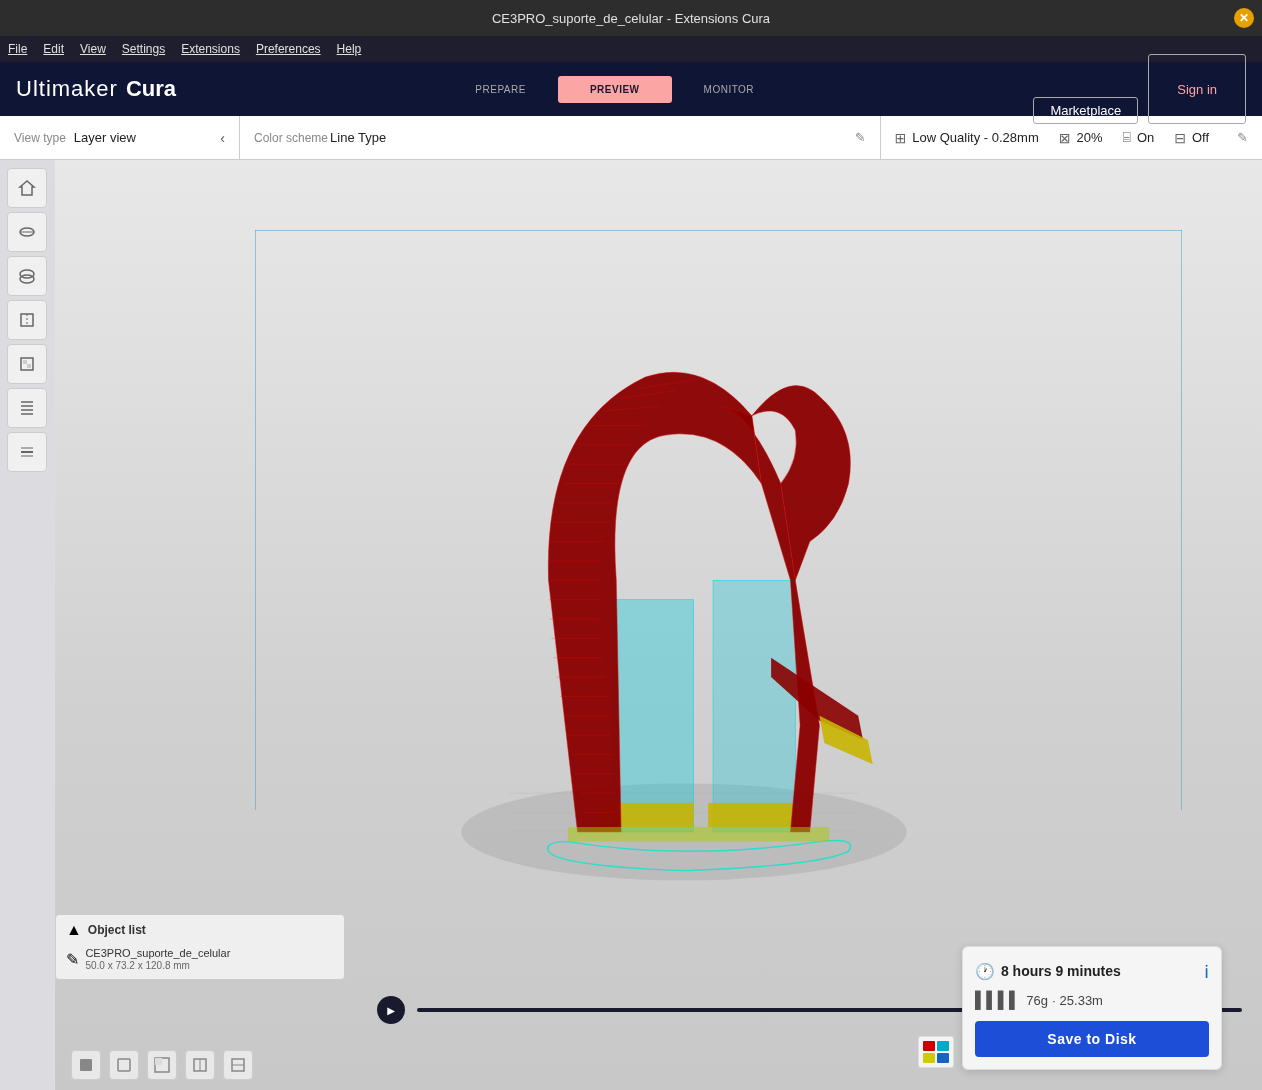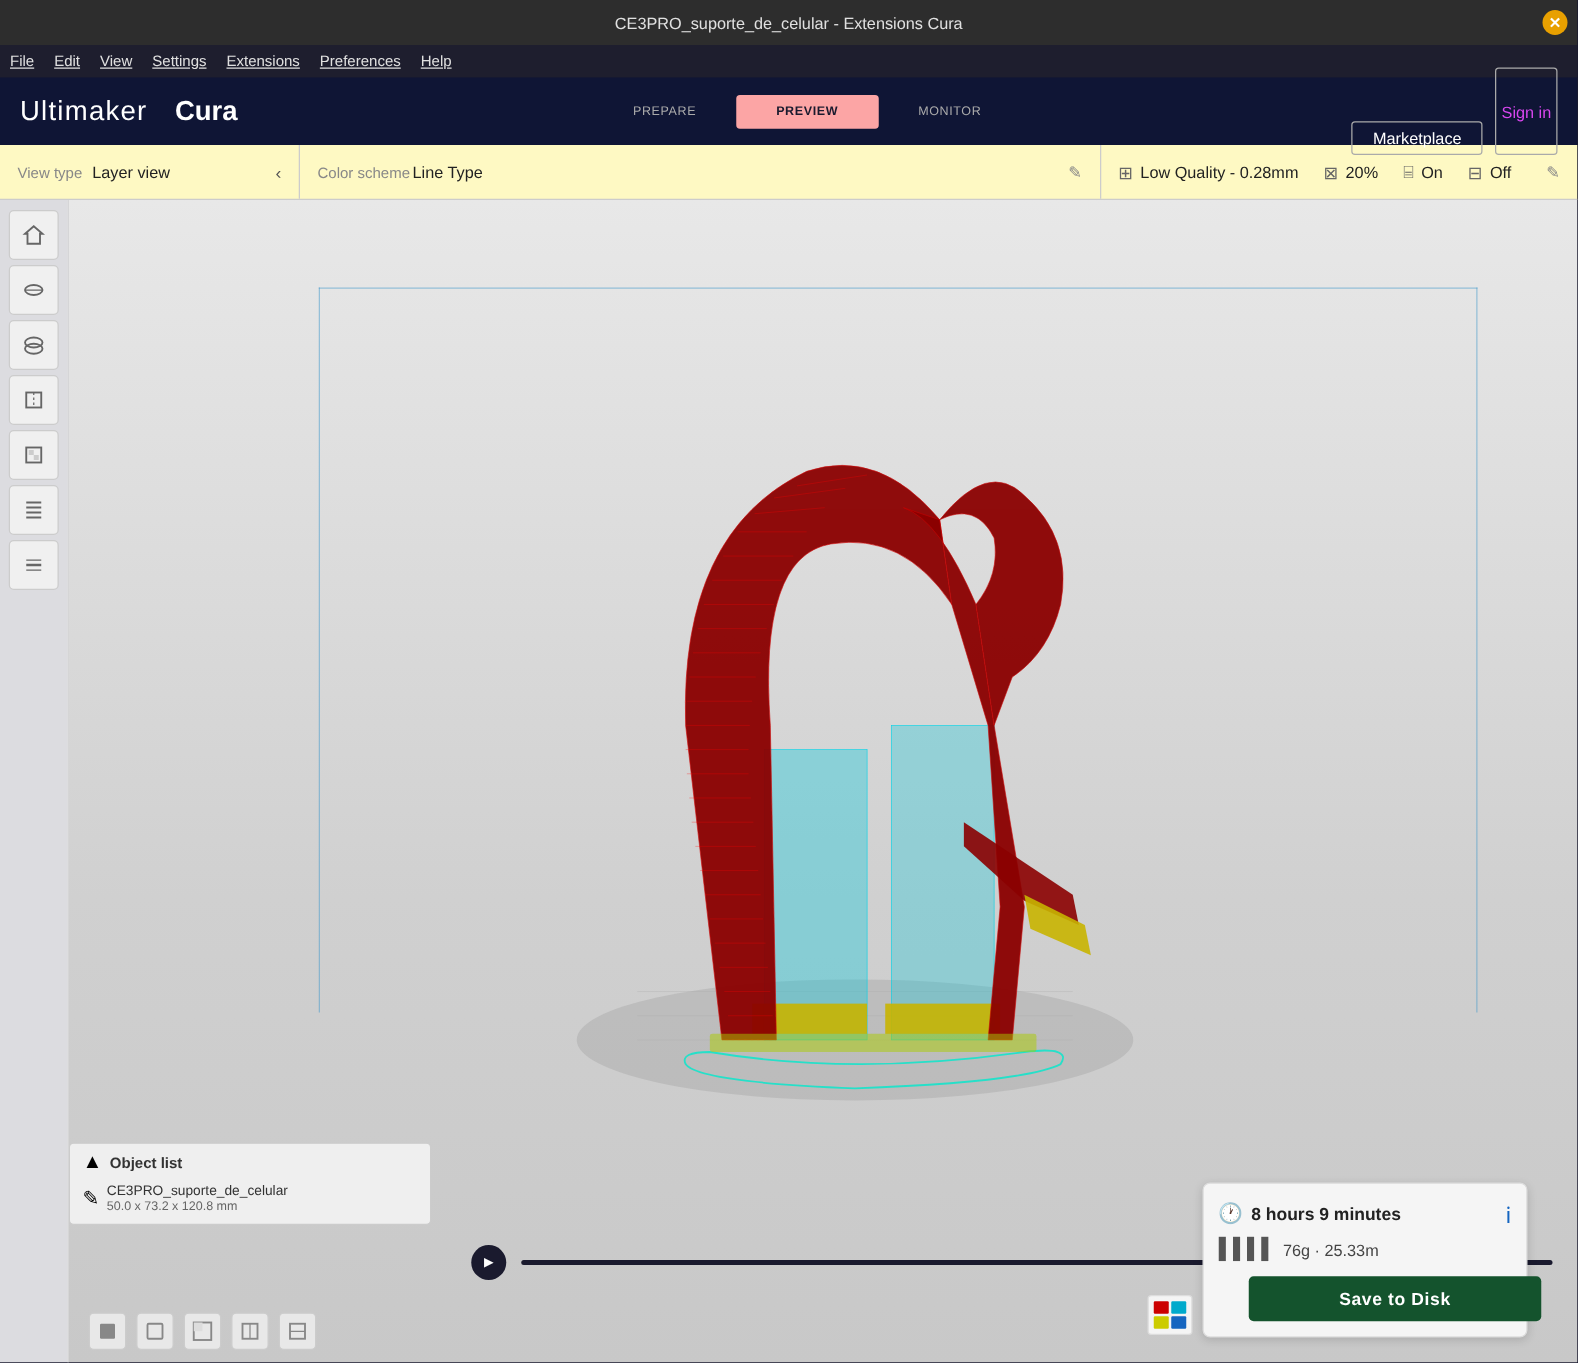--- a/index.html
+++ b/index.html
@@ -55,21 +55,21 @@
       background: #0f1535;
       height: 54px;
       display: flex;
       align-items: center;
       padding: 0 16px;
       position: relative;
     }
     .logo {
       display: flex;
       align-items: center;
-      gap: 22px;
+      gap: 8px;
       margin-right: 20px;
     }
     .logo-ultimaker {
       color: #fff;
       font-size: 22px;
       font-weight: 300;
       letter-spacing: 1px;
     }
     .logo-cura {
       color: #fff;
@@ -108,30 +108,30 @@
       color: #fff;
       padding: 5px 16px;
       font-size: 13px;
       cursor: pointer;
       border-radius: 3px;
       margin-top: 43px;
     }
     .signin-btn {
       background: transparent;
       border: 1px solid #aaa;
-      color: #d946ef;
-      padding: 5px 4px;
+      color: #fca5a5;
+      padding: 5px 28px;
       font-size: 13px;
       cursor: pointer;
       border-radius: 3px;
     }
 
     
     .toolbar-row {
-      background: #fef9c3;
+      background: #ffffff;
       height: 44px;
       display: flex;
       align-items: center;
       border-bottom: 1px solid #ccc;
     }
     .view-type-section {
       display: flex;
       align-items: center;
       padding: 0 14px;
       height: 100%;
@@ -455,30 +455,29 @@
       gap: 6px;
       margin-bottom: 12px;
     }
     .barcode-icon { font-size: 16px; color: #555; }
     .info-material-text {
       font-size: 13px;
       color: #444;
     }
     .save-btn {
       width: 100%;
-      background: #14532d;
+      background: #1d4ed8;
       color: #fff;
       border: none;
       padding: 10px;
       border-radius: 4px;
       font-size: 14px;
       font-weight: 600;
       cursor: pointer;
       letter-spacing: 0.5px;
-      margin-left: 24px;
     }
 
     
     .viewport-wall-left {
       position: absolute;
       left: 200px;
       top: 70px;
       bottom: 280px;
       width: 1px;
       background: #4499cc;

